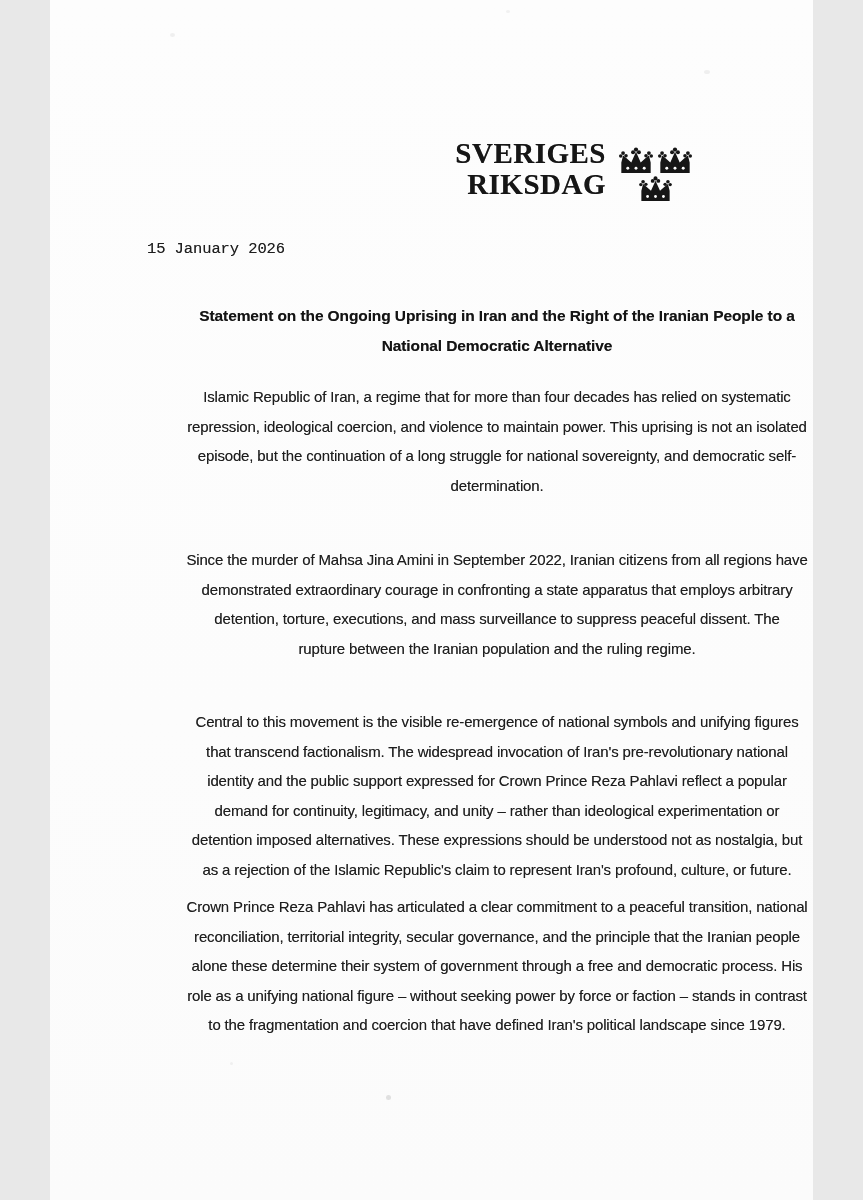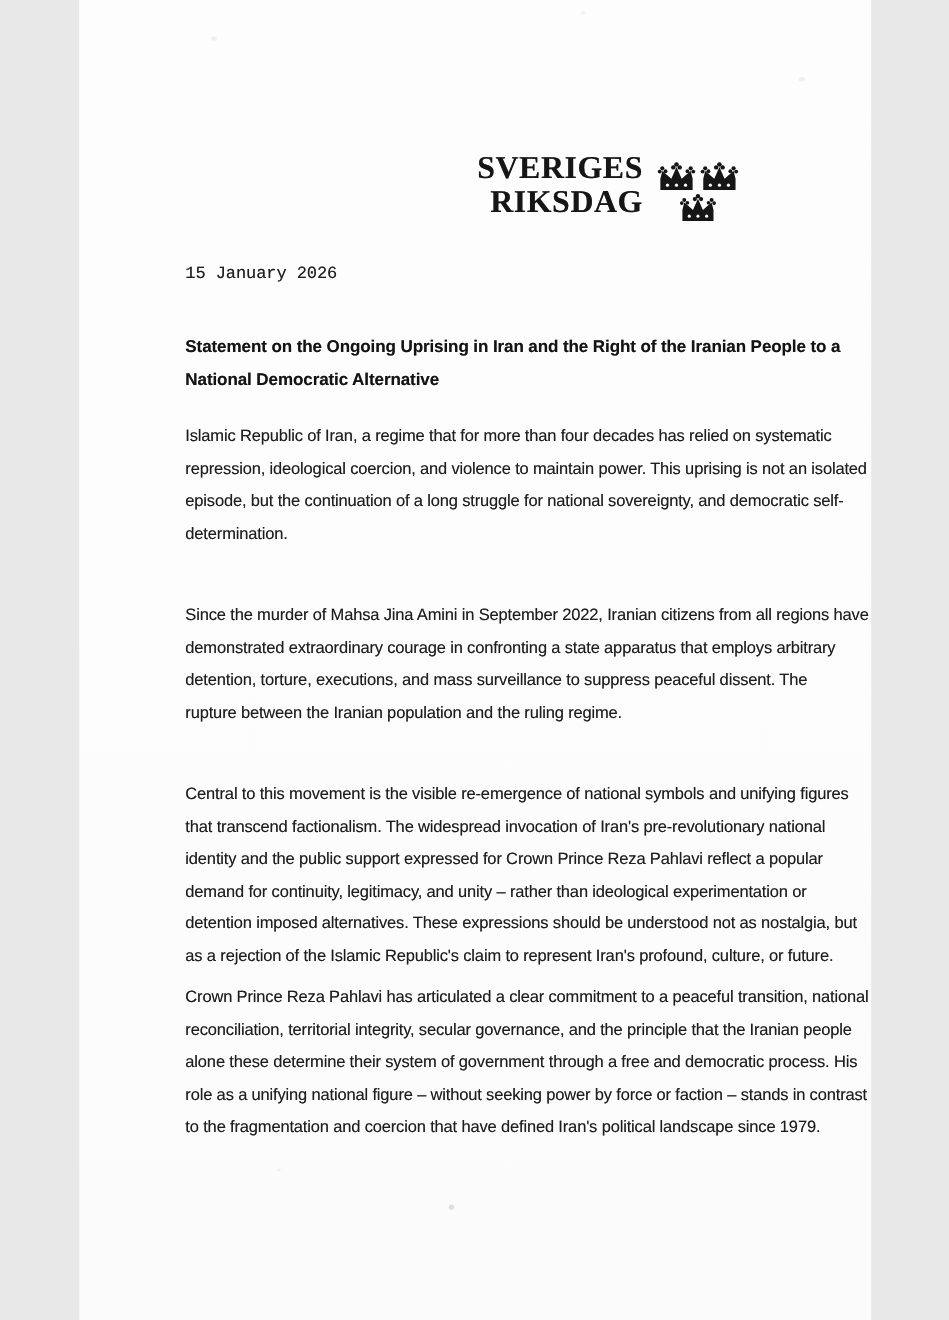--- a/index.html
+++ b/index.html
@@ -5,20 +5,21 @@
   html, body { margin: 0; padding: 0; background: #e8e8e8; }
   .paper {
     position: relative;
     width: 720px;
     height: 1200px;
     margin: 0 auto;
     background: linear-gradient(180deg, #fdfdfd 0%, #fcfcfc 60%, #fbfbfb 100%);
     overflow: hidden;
     font-family: "Liberation Sans", "DejaVu Sans", sans-serif;
     color: #1e1e1e;
+    padding-left: 43px;
   }
 
   
   .logo {
     position: absolute;
     top: 138px;
     right: 120px;
     display: flex;
     gap: 12px;
     align-items: flex-start;
@@ -60,21 +61,21 @@
     font-size: 15.5px;
     line-height: 30px;
     letter-spacing: -0.1px;
     color: #141414;
   }
   .para {
     font-size: 15px;
     line-height: 29.5px;
     letter-spacing: -0.15px;
   }
-  .line { white-space: nowrap; }
+  .line { white-space: nowrap; text-align: center; }
 
   
   .speck {
     position: absolute;
     background: #9a9a9a;
     border-radius: 50%;
   }
 </style>
 </head>
 <body>

